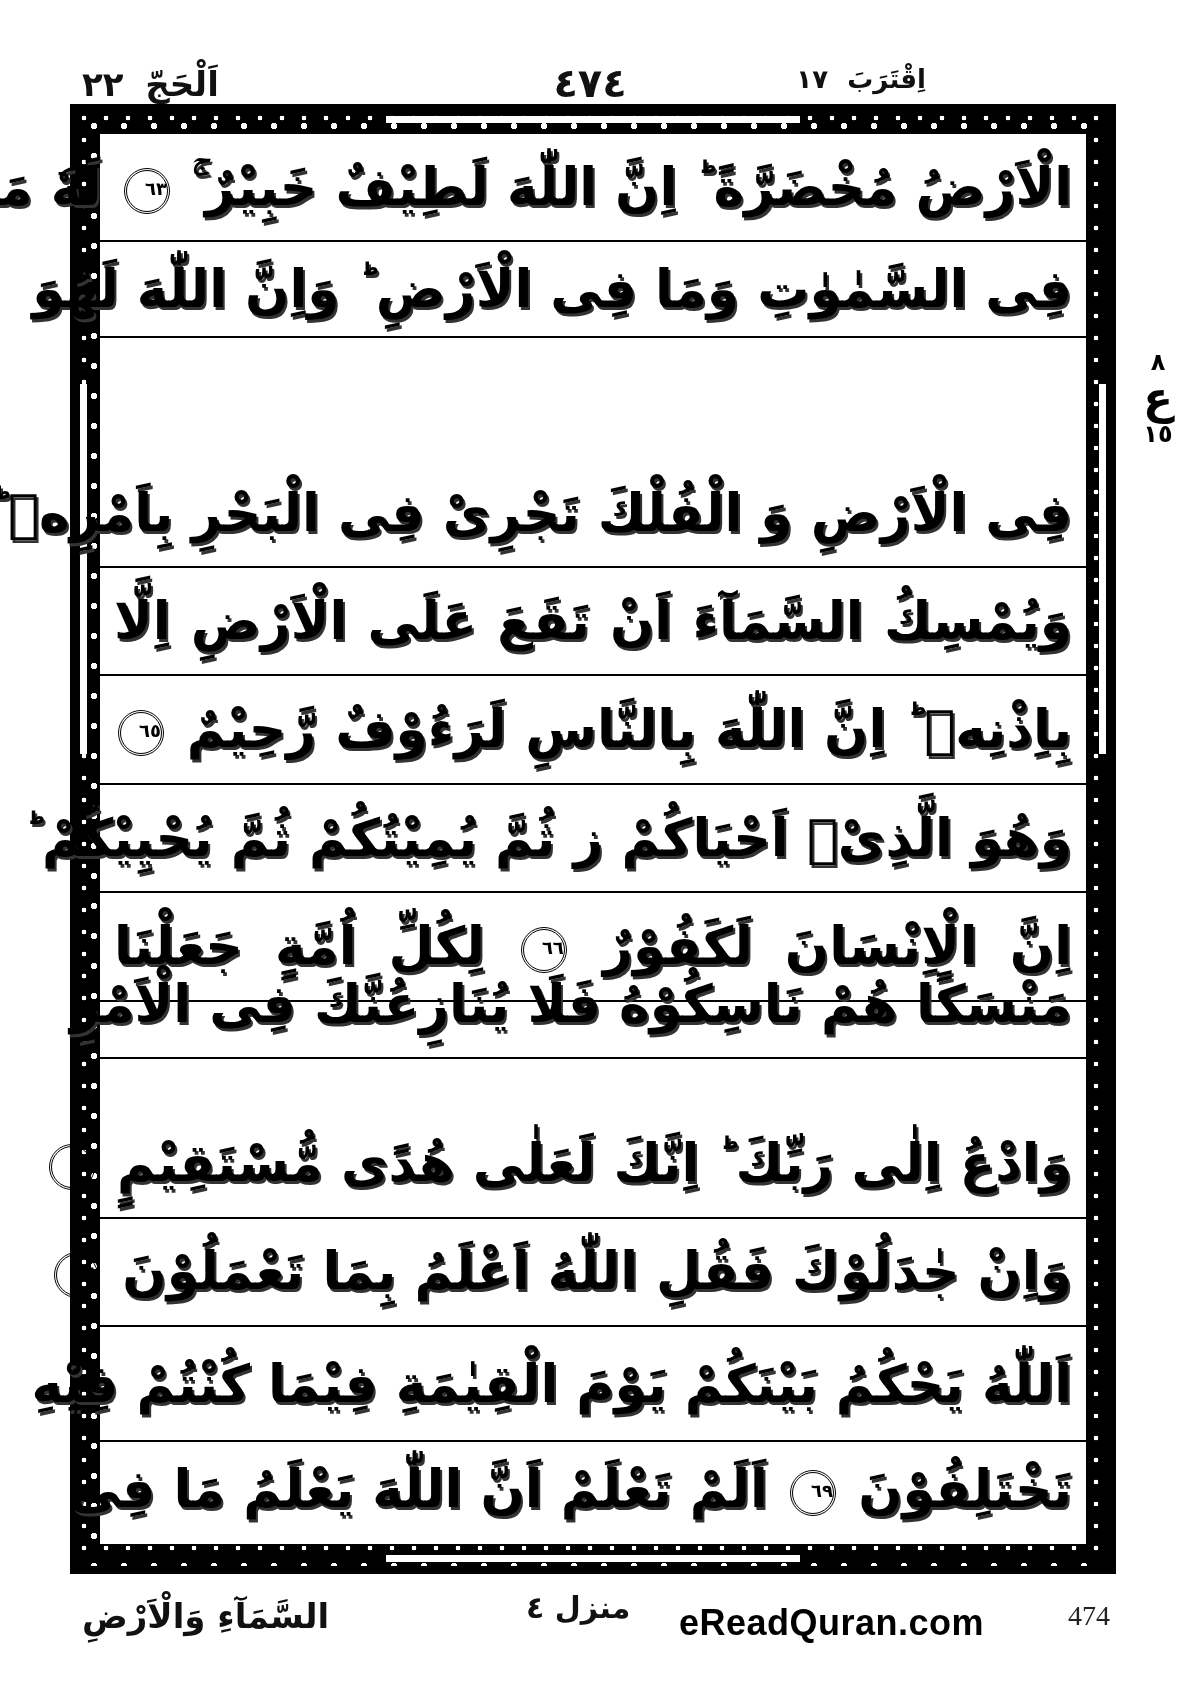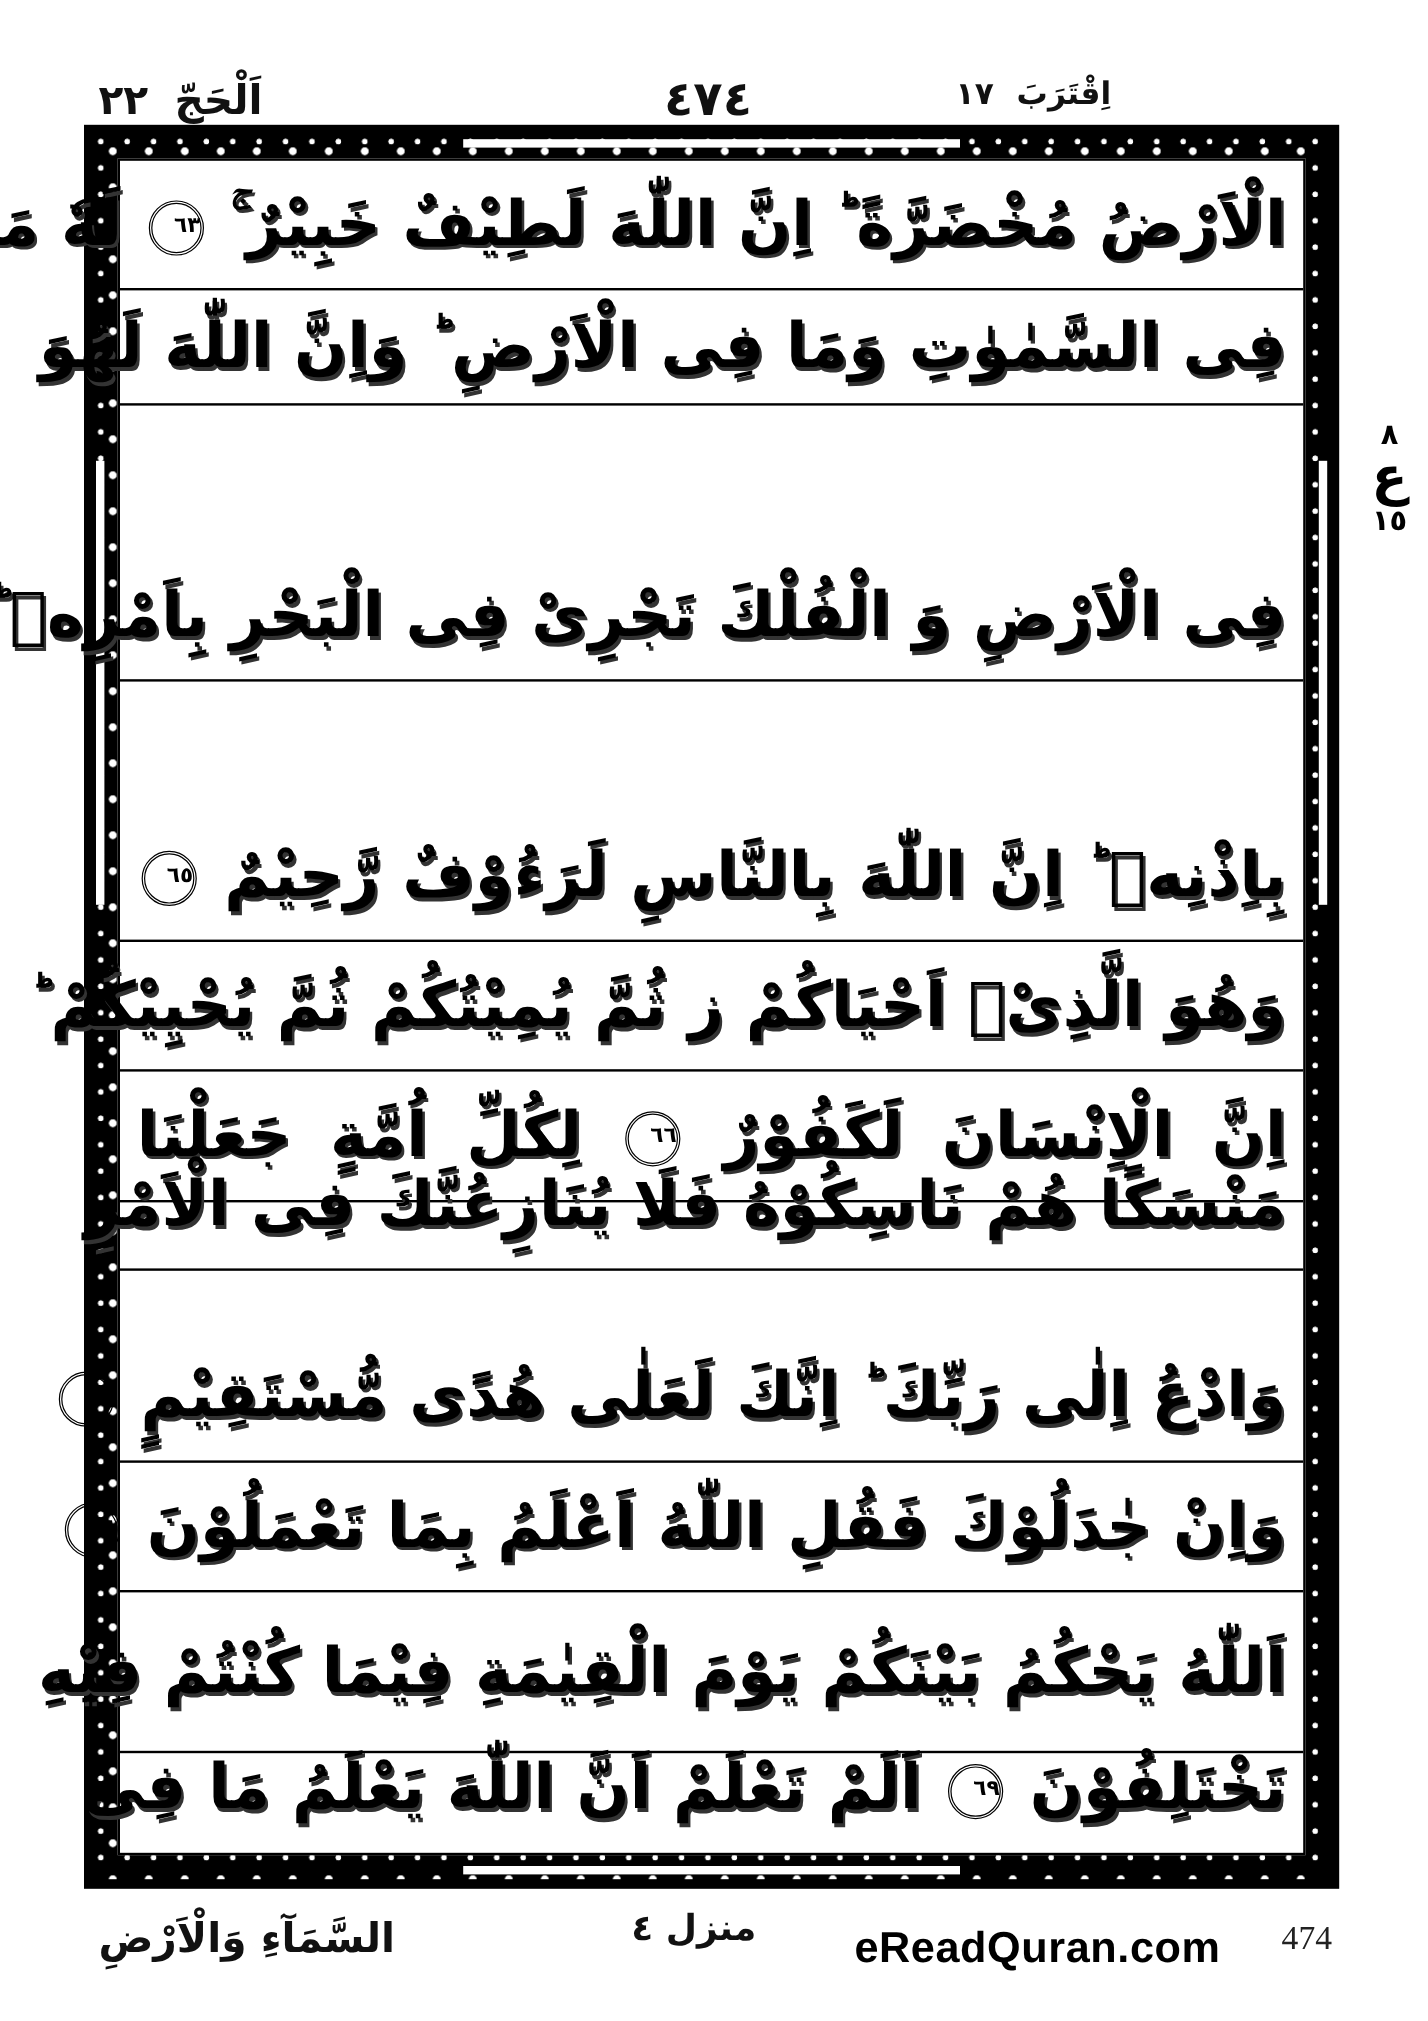--- a/index.html
+++ b/index.html
@@ -30,21 +30,21 @@
     .ayah-marker { display:inline-block; width:40px; height:40px; border:3px double #000; border-radius:50%; font-size:18px; text-align:center; line-height:36px; vertical-align:middle; text-shadow:none; font-weight:bold; margin:0 4px; }
 
     .margin-note { position:absolute; left:1138px; top:348px; width:40px; text-align:center; font-weight:bold; color:#000; }
     .margin-note .top { font-size:24px; display:block; }
     .margin-note .mid { font-size:44px; display:block; line-height:1; }
     .margin-note .bot { font-size:24px; display:block; }
 
     .footer { position:absolute; top:1596px; left:0; width:1190px; height:60px; }
     .ftr-left { position:absolute; left:82px; top:0; font-size:34px; font-weight:bold; direction:rtl; }
     .ftr-manzil { position:absolute; left:526px; top:-6px; font-size:30px; font-weight:bold; direction:rtl; }
-    .ftr-site { position:absolute; left:712px; top:6px; font-family:"Liberation Sans", sans-serif; font-weight:bold; font-size:36px; color:#000; letter-spacing:0.5px; }
+    .ftr-site { position:absolute; left:679px; top:6px; font-family:"Liberation Sans", sans-serif; font-weight:bold; font-size:36px; color:#000; letter-spacing:0.5px; }
     .ftr-page { position:absolute; left:1068px; top:4px; font-family:"Liberation Serif", serif; font-size:28px; color:#222; }
   </style>
 </head>
 <body>
 
 <div class="header">
   <div class="hdr-left">
     <span>اَلْحَجّ</span>
     <span class="num">٢٢</span>
   </div>
@@ -65,39 +65,42 @@
   <div class="text-panel" id="panel">
       <div class="line" style="top: 0px; height: 108.462px;">
         <div class="verse-text"><span>الْاَرْضُ مُخْضَرَّةً ؕ اِنَّ اللّٰهَ لَطِيْفٌ خَبِيْرٌ ۚ</span> <span class="ayah-marker">٦٣</span> <span>لَهٗ مَا</span></div>
       </div>
       <div class="line" style="top: 108.462px; height: 96px;">
         <div class="verse-text"><span>فِى السَّمٰوٰتِ وَمَا فِى الْاَرْضِ ؕ وَاِنَّ اللّٰهَ لَهُوَ</span></div>
       </div>
       <div class="line" style="top: 325.385px; height: 108.462px;">
         <div class="verse-text"><span>فِى الْاَرْضِ وَ الْفُلْكَ تَجْرِىْ فِى الْبَحْرِ بِاَمْرِهٖ ؕ</span></div>
       </div>
+      <div class="line" style="top: 433.846px; height: 108.462px;">
+        <div class="verse-text"><span>وَيُمْسِكُ السَّمَآءَ اَنْ تَقَعَ عَلَى الْاَرْضِ اِلَّا</span></div>
+      </div>
       <div class="line" style="top: 542.308px; height: 108.462px;">
         <div class="verse-text"><span>بِاِذْنِهٖ ؕ اِنَّ اللّٰهَ بِالنَّاسِ لَرَءُوْفٌ رَّحِيْمٌ</span> <span class="ayah-marker">٦٥</span></div>
       </div>
       <div class="line" style="top: 650.769px; height: 108.462px;">
         <div class="verse-text"><span>وَهُوَ الَّذِىْۤ اَحْيَاكُمْ ز ثُمَّ يُمِيْتُكُمْ ثُمَّ يُحْيِيْكُمْ ؕ</span></div>
       </div>
       <div class="line" style="top: 759.231px; height: 108.462px;">
         <div class="verse-text"><span>اِنَّ الْاِنْسَانَ لَكَفُوْرٌ</span> <span class="ayah-marker">٦٦</span> <span>لِكُلِّ اُمَّةٍ جَعَلْنَا</span></div>
       </div>
       <div class="line" style="top: 817px; height: 108.462px;">
         <div class="verse-text"><span>مَنْسَكًا هُمْ نَاسِكُوْهُ فَلَا يُنَازِعُنَّكَ فِى الْاَمْرِ</span></div>
       </div>
       <div class="line" style="top: 976.154px; height: 108.462px;">
         <div class="verse-text"><span>وَادْعُ اِلٰى رَبِّكَ ؕ اِنَّكَ لَعَلٰى هُدًى مُّسْتَقِيْمٍ</span> <span class="ayah-marker">٦٧</span></div>
       </div>
       <div class="line" style="top: 1084.62px; height: 108.462px;">
         <div class="verse-text"><span>وَاِنْ جٰدَلُوْكَ فَقُلِ اللّٰهُ اَعْلَمُ بِمَا تَعْمَلُوْنَ</span> <span class="ayah-marker">٦٨</span></div>
       </div>
-      <div class="line" style="top: 1193.08px; height: 134px;">
+      <div class="line" style="top: 1193.08px; height: 115px;">
         <div class="verse-text"><span>اَللّٰهُ يَحْكُمُ بَيْنَكُمْ يَوْمَ الْقِيٰمَةِ فِيْمَا كُنْتُمْ فِيْهِ</span></div>
       </div>
       <div class="line" style="top: 1301.54px; height: 108.462px;">
         <div class="verse-text"><span>تَخْتَلِفُوْنَ</span> <span class="ayah-marker">٦٩</span> <span>اَلَمْ تَعْلَمْ اَنَّ اللّٰهَ يَعْلَمُ مَا فِى</span></div>
       </div>
     </div>
 </div>
 
 <div class="margin-note">
   <span class="top">٨</span>

